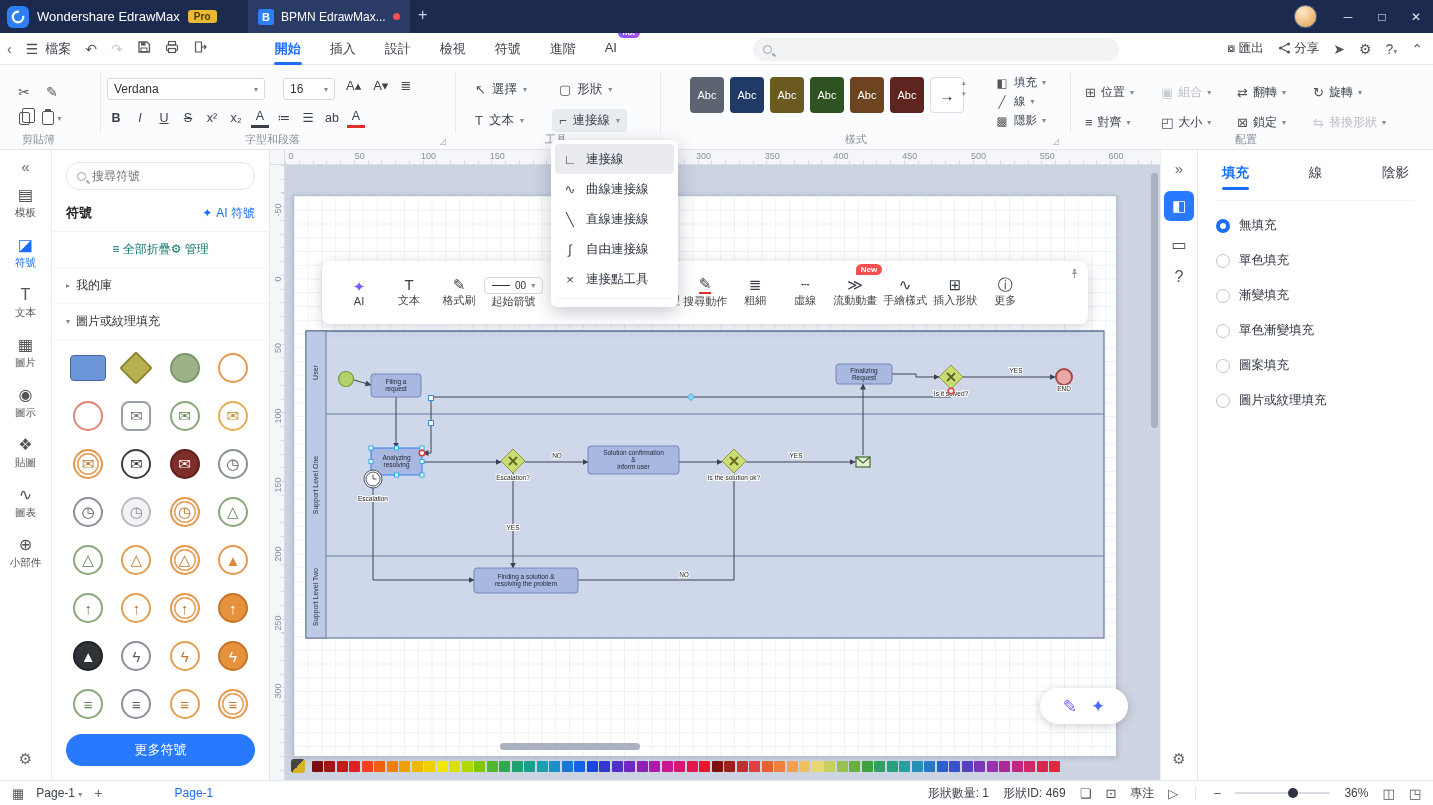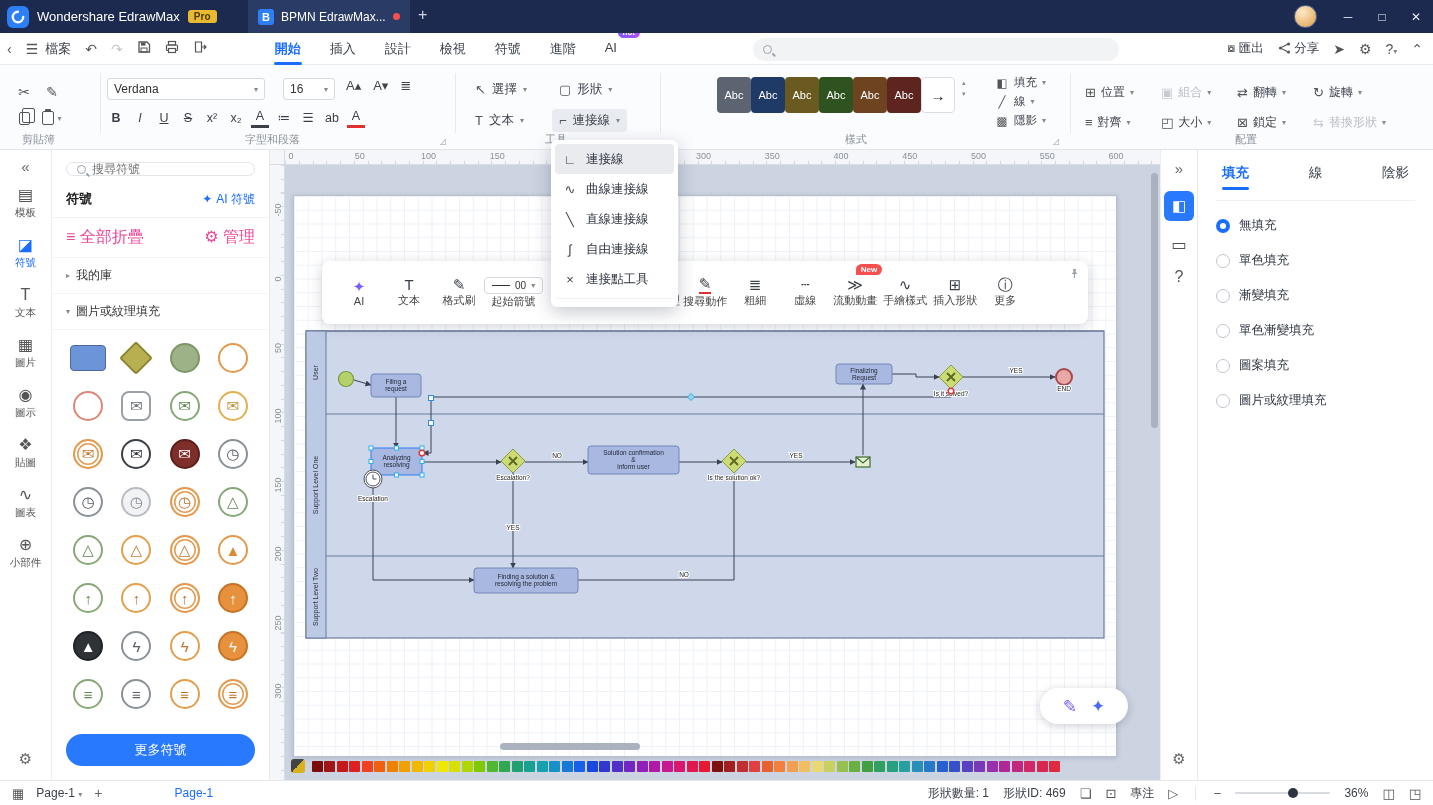--- a/index.html
+++ b/index.html
@@ -45,21 +45,21 @@
 .select-ctl{position:absolute;height:22px;border:1px solid #d6dae0;border-radius:3px;background:#fff;display:flex;align-items:center;padding:0 6px;font-size:12px;color:#333;justify-content:space-between}
 .caret{font-size:8px;color:#888}
 .fmt-row1{position:absolute;left:346px;top:13px;display:flex;gap:12px;align-items:center;color:#444;font-size:13px}
 .font-buttons{position:absolute;left:107px;top:42px;display:flex;gap:6px;align-items:center;color:#3a3f49;font-size:12.5px}
 .fmt-btn{min-width:18px;text-align:center;padding:2px 2px}
 .f0{font-weight:bold}.f1{font-style:italic}.f2{text-decoration:underline}.f3{text-decoration:line-through}
 .f6{border-bottom:3px solid #3a3f49}.f10{border-bottom:3px solid #e03030}
 .tool-btn{position:absolute;display:flex;align-items:center;gap:6px;font-size:12.5px;color:#3a3f49;padding:3px 7px;border-radius:4px}
 .tool-btn .ti{font-size:13px;color:#555}
 .tool-btn.open{background:#e8ebf0}
-.style-chips{position:absolute;left:717px;top:12px;display:flex;}
+.style-chips{position:absolute;left:690px;top:12px;display:flex;gap:6px}
 .chip{width:34px;height:36px;border-radius:4px;color:#fff;font-size:11px;display:flex;align-items:center;justify-content:center}
 .chip.arrow{background:#fff;border:1px solid #dadee4;color:#222;font-size:15px}
 .chip-spin{display:flex;flex-direction:column;justify-content:center;font-size:7px;color:#888;gap:3px;margin-left:2px}
 .sls-stack{position:absolute;left:995px;top:10px;display:flex;flex-direction:column;gap:4px;font-size:11.5px;color:#3a3f49}
 .sls-stack .row{display:flex;align-items:center;gap:5px}
 .sls-stack .ic{width:14px;text-align:center;color:#555}
 .arrange-grid{position:absolute;left:1085px;top:12px;display:grid;grid-template-columns:76px 76px 76px 100px;grid-auto-rows:30px;align-items:center}
 .arr-item{display:flex;align-items:center;gap:5px;font-size:12px;color:#3a3f49}
 .arr-item .ic{font-size:13px;color:#555}
 .arr-item.disabled{color:#b8bcc2}.arr-item.disabled .ic{color:#c8ccd2}
@@ -67,26 +67,26 @@
 .main{position:absolute;top:150px;left:0;right:0;bottom:25px}
 .left-rail{position:absolute;left:0;top:0;bottom:0;width:52px;background:#fff;border-right:1px solid #eceef2;display:flex;flex-direction:column;align-items:center;padding-top:8px}
 .rail-collapse{font-size:15px;color:#666;margin-bottom:12px}
 .rail-items{display:flex;flex-direction:column;gap:17px;align-items:center}
 .rail-item{display:flex;flex-direction:column;align-items:center;gap:3px;color:#555}
 .rail-item.active{color:#1a6dff}
 .rail-icon{font-size:16px;line-height:16px}
 .rail-label{font-size:10.5px}
 .rail-gear{position:absolute;bottom:12px;font-size:15px;color:#666}
 .symbol-panel{position:absolute;left:52px;top:0;bottom:0;width:218px;background:#fff;border-right:1px solid #e5e8ec;display:flex;flex-direction:column}
-.sp-search{margin:12px 14px 6px;height:14px;border:1px solid #e2e5ea;border-radius:13px;display:flex;align-items:center;padding:0 10px;gap:6px}
+.sp-search{margin:12px 14px 6px;height:28px;border:1px solid #e2e5ea;border-radius:13px;display:flex;align-items:center;padding:0 10px;gap:6px}
 .sp-search input{border:0;outline:none;font-size:12px;color:#555;width:100%;background:transparent;font-family:inherit}
 .sp-header{display:flex;justify-content:space-between;align-items:center;padding:8px 14px 9px;border-bottom:1px solid #f0f1f4}
 .sp-title{font-size:13px;font-weight:bold;color:#222}
 .sp-ai{color:#1a6dff;font-size:12px;display:flex;gap:4px;align-items:center}
-.sp-row{display:flex;justify-content:space-between;padding:9px 14px;font-size:16px;color:#ec4899;border-bottom:1px solid #f4f5f7}
+.sp-row{display:flex;justify-content:center;padding:9px 14px;font-size:12px;color:#0f766e;border-bottom:1px solid #f4f5f7}
 .sp-lib{padding:9px 14px;font-size:12px;color:#333;display:flex;gap:6px;align-items:center;border-bottom:1px solid #f4f5f7}
 .symbol-grid{flex:1;overflow:hidden;display:grid;grid-template-columns:repeat(4,1fr);grid-auto-rows:48px;padding:4px 12px;align-items:center;justify-items:center}
 .sym{display:flex;align-items:center;justify-content:center;font-size:15px;border:2px solid #888;background:#fff}
 .sym.circle{width:30px;height:30px;border-radius:50%}
 .sym.rect{width:36px;height:26px;border-radius:4px;border-width:1.5px}
 .sym.rrect{width:30px;height:30px;border-radius:8px}
 .sym.diamond{width:24px;height:24px;border-radius:3px;transform:rotate(45deg)}
 .more-btn{margin:10px 14px 14px;height:32px;border-radius:16px;background:#2979ff;color:#fff;font-size:13px;display:flex;align-items:center;justify-content:center}
 
 .canvas{position:absolute;left:270px;top:0;bottom:0;width:890px;background:#ccd3e1}

